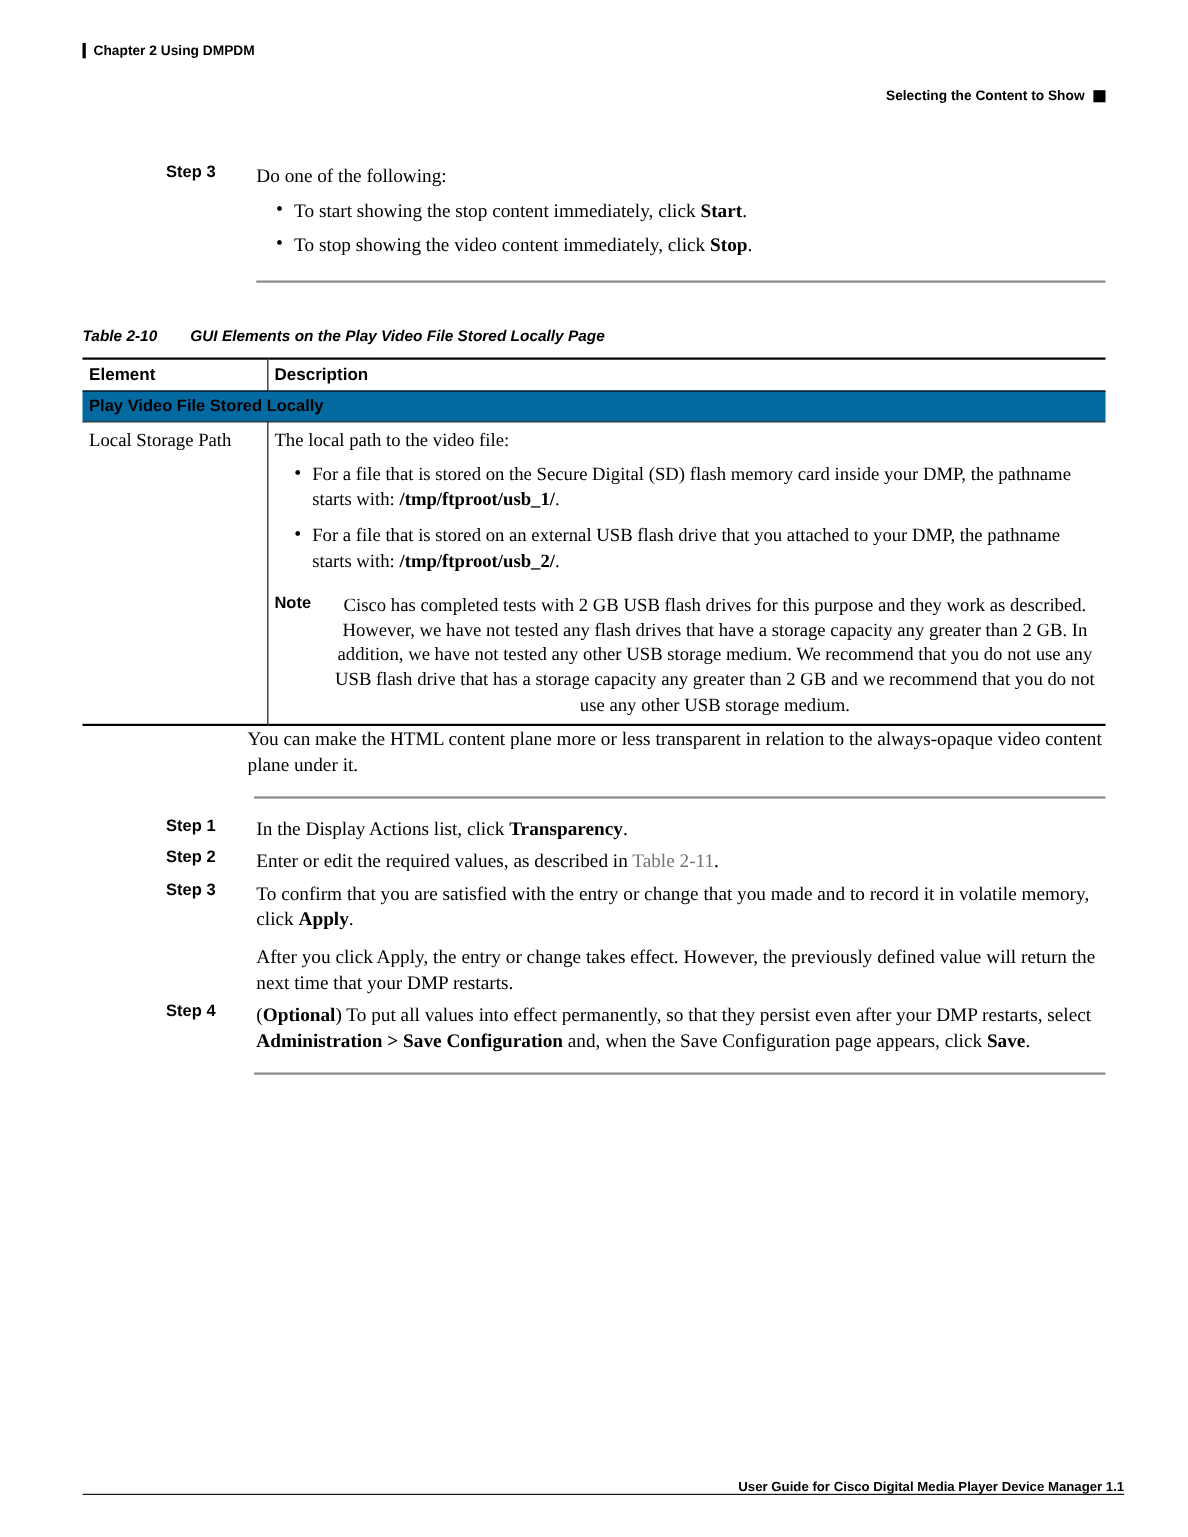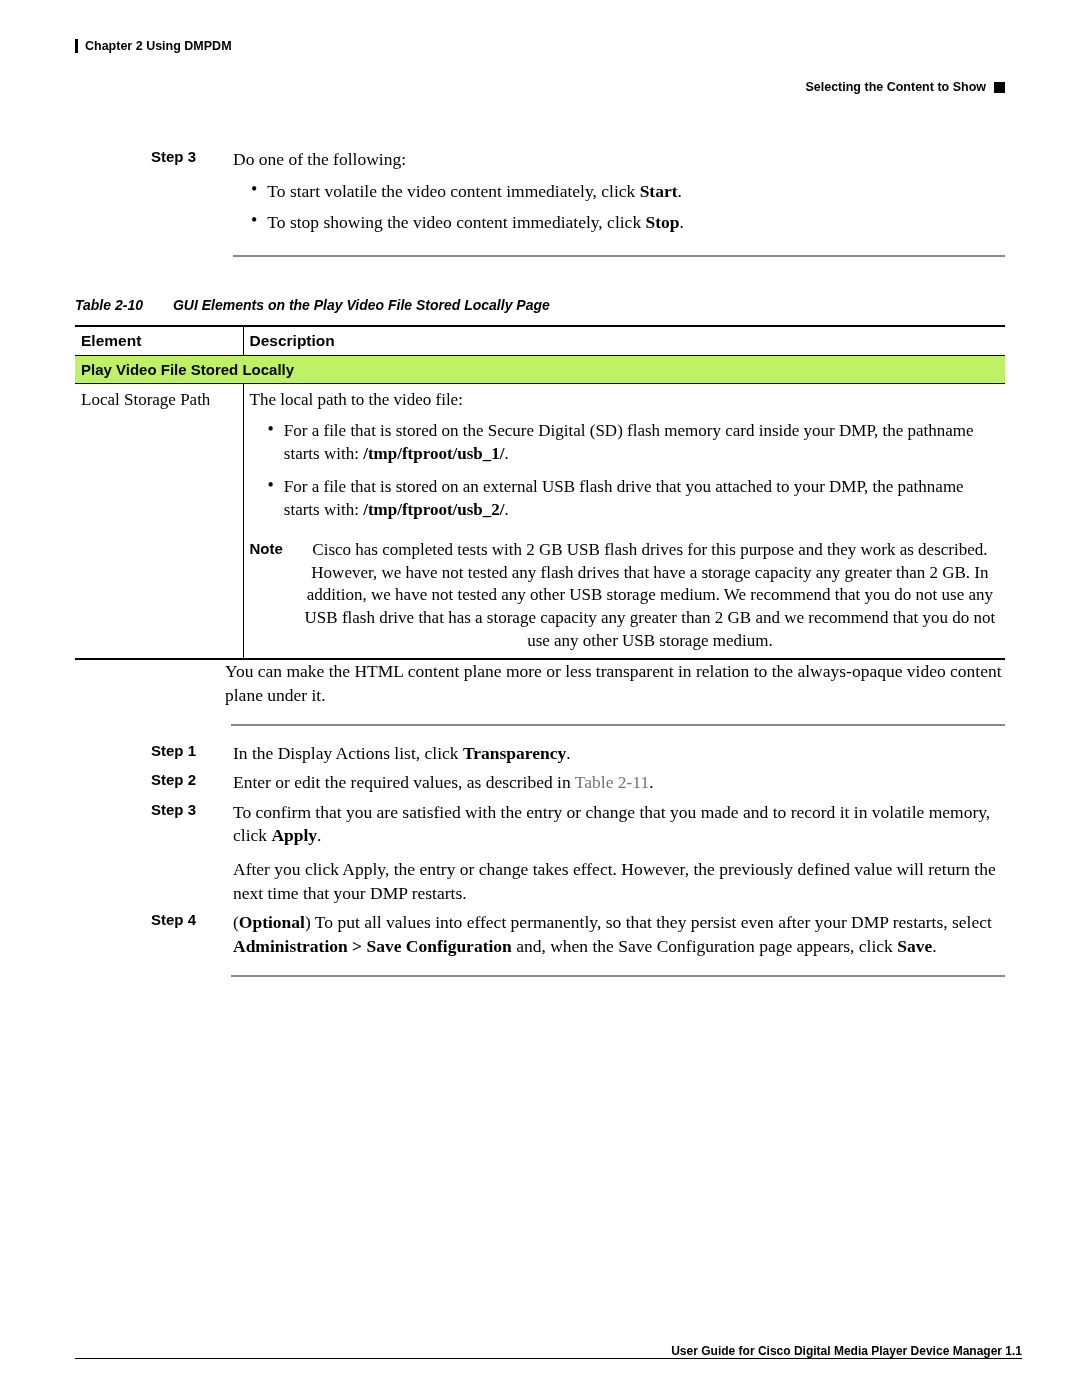--- a/index.html
+++ b/index.html
@@ -28,21 +28,21 @@
   .bullet-row { display: flex; gap: 10px; margin-bottom: 8px; }
   .bullet { font-size: 18px; line-height: 1; }
   .bullet-text { font-size: 17.5px; line-height: 1.35; }
   .rule { border: none; border-top: 2px solid #898989; margin: 12px 0 12px 158px; }
   .rule-short { border: none; border-top: 2px solid #898989; margin: 16px 0 16px 156px; }
   .table-caption { font-family: Arial, Helvetica, sans-serif; font-weight: bold; font-style: italic; font-size: 14px; margin: 40px 0 12px 0; display: flex; gap: 30px; align-items: center; }
   table.gui { width: 100%; border-collapse: collapse; }
   table.gui th, table.gui td { text-align: left; vertical-align: top; padding: 5px 6px; }
   table.gui thead th { font-family: Arial, Helvetica, sans-serif; font-weight: bold; font-size: 15.5px; border-top: 2.5px solid #000; border-bottom: 1px solid #000; border-left: 1px solid #000; }
   table.gui thead th:first-child { border-left: none; }
-  .section-row td { font-family: Arial, Helvetica, sans-serif; font-weight: bold; font-size: 15px; background: #bef264; border-bottom: 1px solid #000; }
+  .section-row td { font-family: Arial, Helvetica, sans-serif; font-weight: bold; font-size: 15px; background: #0369a1; border-bottom: 1px solid #000; }
   .data-row td { border-bottom: 2.5px solid #000; font-size: 17px; line-height: 1.35; }
   .data-row td:first-child { border-right: 1px solid #000; width: 168px; }
   .desc-bullets { margin: 8px 0 8px 18px; }
   .desc-bullet { display: flex; gap: 10px; margin-bottom: 10px; }
   .note-row { display: flex; gap: 18px; margin-top: 17px; text-align: center; }
   .note-label { font-family: Arial, Helvetica, sans-serif; font-weight: bold; font-size: 15px; flex: none; }
   h2.section-heading { font-family: Arial, Helvetica, sans-serif; font-weight: bold; font-size: 26px; margin: 38px 0 16px 0; letter-spacing: -0.3px; }
   .body-para { font-size: 17.5px; line-height: 1.35; margin-left: 150px; margin-bottom: 14px; }
   .link { color: #737373; }
   .footer { position: absolute; left: 75px; right: 58px; bottom: 36px; }
@@ -73,21 +73,21 @@
 
   <div class="step-block">
     <div class="step-row">
       <div class="step-label">Step 3</div>
       <div class="step-body">
         <span>Do one of the following:</span>
         <div class="bullet-list">
           <div class="bullet-row">
             <span class="bullet">•</span>
             <span class="bullet-text">
-              <span>To start volatile the video content immediately, click </span><b>Start</b><span>.</span>
+              <span>To start showing the stop content immediately, click </span><b>Start</b><span>.</span>
             </span>
           </div>
           <div class="bullet-row">
             <span class="bullet">•</span>
             <span class="bullet-text">
               <span>To stop showing the video content immediately, click </span><b>Stop</b><span>.</span>
             </span>
           </div>
         </div>
       </div>

